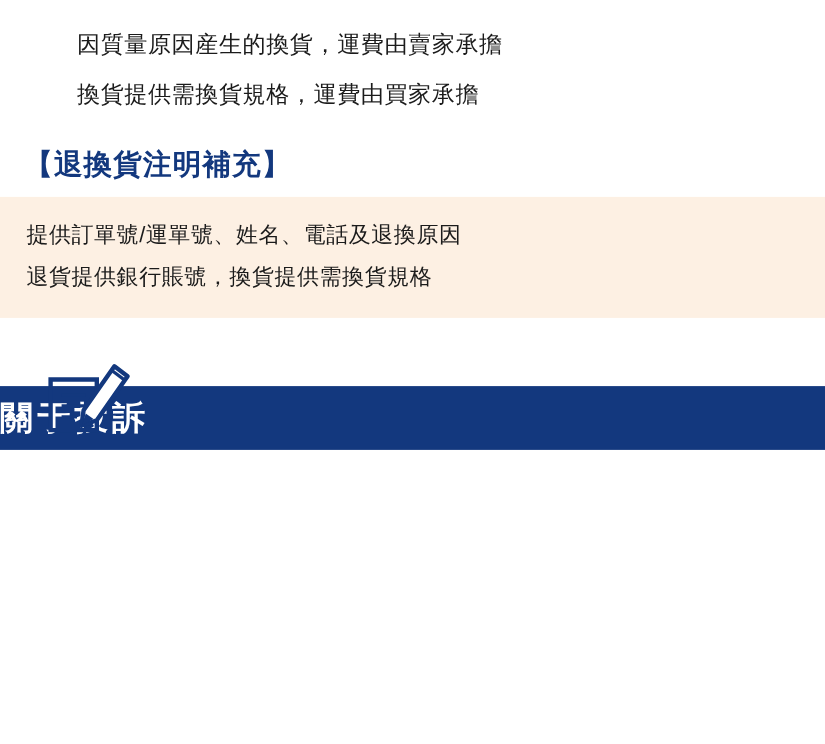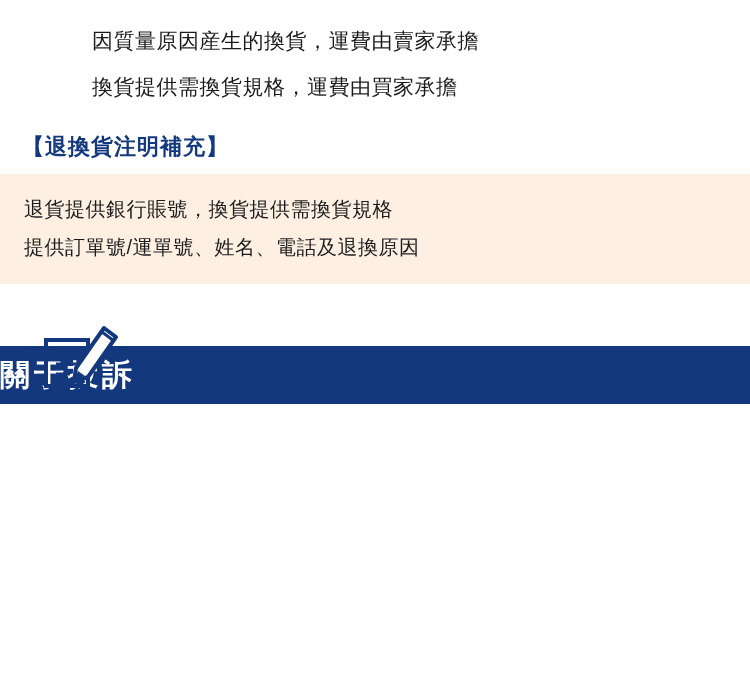--- a/index.html
+++ b/index.html
@@ -21,27 +21,27 @@
   }
 
   
   .top-lines {
     padding: 18px 0 0 0;
   }
   .top-line {
     font-size: 21px;
     line-height: 46px;
     color: #1b1b1b;
-    padding-left: 92px;
+    padding-left: 70px;
     letter-spacing: 0.5px;
   }
 
   
   .bracket-heading {
-    font-size: 22px;
+    font-size: 26px;
     font-weight: bold;
     color: #13387e;
     padding-left: 22px;
     margin-top: 22px;
     margin-bottom: 12px;
     letter-spacing: 1px;
   }
 
   
   .note-block {
@@ -116,22 +116,22 @@
 <div class="page">
 
   <div class="top-lines">
     <div class="top-line">因質量原因産生的換貨，運費由賣家承擔</div>
     <div class="top-line">換貨提供需換貨規格，運費由買家承擔</div>
   </div>
 
   <div class="bracket-heading">【退換貨注明補充】</div>
 
   <div class="note-block">
+    <div class="note-line">提供訂單號/運單號、姓名、電話及退換原因</div>
     <div class="note-line">退貨提供銀行賬號，換貨提供需換貨規格</div>
-    <div class="note-line">提供訂單號/運單號、姓名、電話及退換原因</div>
   </div>
 
   <div class="banner-wrap">
     <div class="banner">
       <span class="banner-title">關于投訴</span>
     </div>
     <span class="banner-icon">
       <svg width="84" height="84" viewBox="0 0 84 84" xmlns="http://www.w3.org/2000/svg">
         <path d="M10 26 H52 V72 H10 Z" fill="none" stroke="#13387e" stroke-width="4"></path>
         <line x1="20" y1="40" x2="42" y2="40" stroke="#13387e" stroke-width="3"></line>

